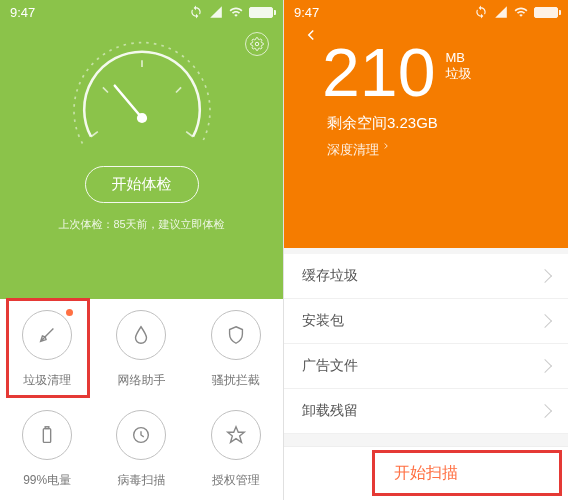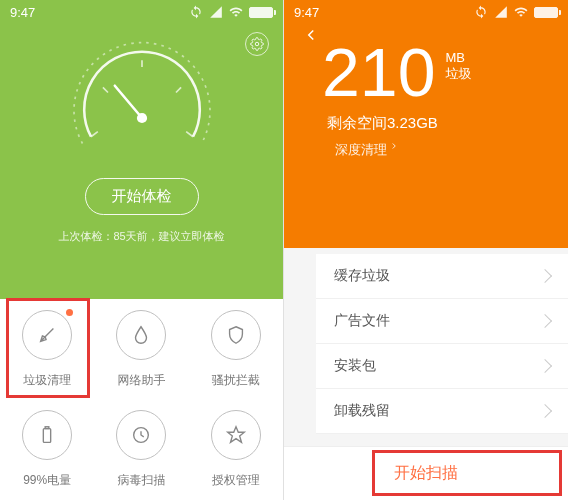--- a/index.html
+++ b/index.html
@@ -12,45 +12,45 @@
   .status-icons svg { width: 14px; height: 14px; fill: #fff; }
   .battery { width: 24px; height: 11px; border: 1.5px solid #fff; border-radius: 2px; position: relative; }
   .battery::after { content:''; position:absolute; right:-4px; top:2px; width:2px; height:5px; background:#fff; border-radius:0 1px 1px 0; }
   .battery.green { background: #fff; }
 
   
   .left .hero { background: #8bc34a; height: 275px; position: relative; display: flex; flex-direction: column; align-items: center; }
   .left .status-bar { background: #8bc34a; }
   .settings-btn { position: absolute; right: 14px; top: 8px; width: 24px; height: 24px; border:1.5px solid rgba(255,255,255,0.7); border-radius:50%; display:flex; align-items:center; justify-content:center; }
   .gauge { margin-top: 12px; width: 170px; height: 130px; }
-  .check-btn { margin-top: 12px; border:1.5px solid rgba(255,255,255,0.9); color:#fff; padding:8px 26px; border-radius:20px; font-size:15px; background:transparent; }
+  .check-btn { margin-top: 0; border:1.5px solid rgba(255,255,255,0.9); color:#fff; padding:8px 26px; border-radius:20px; font-size:15px; background:transparent; }
   .last-check { color: rgba(255,255,255,0.85); font-size: 11px; margin-top: 14px; }
 
   .grid { flex:1; display:grid; grid-template-columns:repeat(3,1fr); grid-template-rows:repeat(2,1fr); background:#fff; }
   .grid-item { display:flex; flex-direction:column; align-items:center; justify-content:center; gap:12px; position:relative; }
   .icon-circle { width:50px; height:50px; border:1.5px solid #c0c0c0; border-radius:50%; display:flex; align-items:center; justify-content:center; position:relative; }
   .icon-circle svg { width:22px; height:22px; stroke:#888; fill:none; stroke-width:1.5; }
   .grid-label { font-size:12px; color:#777; }
   .dot-badge { position:absolute; top:-2px; right:-2px; width:7px; height:7px; background:#ff7043; border-radius:50%; }
   .highlight-box { position:absolute; border:3px solid #e53935; pointer-events:none; }
   .left .highlight-box { left:6px; top:298px; width:84px; height:100px; }
 
   
   .right .hero { background: #f57c00; height: 248px; display:flex; flex-direction:column; padding:0 18px; }
   .right .status-bar { background: #f57c00; position:absolute; top:0; left:0; right:0; }
   .back-row { margin-top: 26px; display:flex; align-items:center; color:#fff; }
   .back-row svg { width:18px; height:18px; stroke:#fff; fill:none; stroke-width:2; }
   .big-number { color:#fff; display:flex; align-items:flex-start; margin-left: 20px; margin-top:-6px; }
   .big-number .num { font-size:68px; font-weight:300; line-height:1; }
   .big-number .unit-stack { display:flex; flex-direction:column; margin-left:10px; margin-top:12px; font-size:13px; }
   .free-space { color:#fff; margin-left:25px; margin-top:8px; font-size:15px; }
-  .deep-clean { color:rgba(255,255,255,0.9); margin-left:33px; margin-top:8px; font-size:13px; display:flex; align-items:flex-start; gap:2px; }
+  .deep-clean { color:rgba(255,255,255,0.9); margin-left:25px; margin-top:8px; font-size:13px; display:flex; align-items:flex-start; gap:2px; }
 
   .list { background:#f5f5f5; flex:1; display:flex; flex-direction:column; }
-  .list-item { background:#fff; height:45px; display:flex; align-items:center; justify-content:space-between; padding:0 18px; font-size:14px; color:#555; border-bottom:1px solid #f0f0f0;margin-left:32px; }
+  .list-item { background:#fff; height:45px; display:flex; align-items:center; justify-content:space-between; padding:0 18px; font-size:14px; color:#555; border-bottom:1px solid #f0f0f0; }
   .list-item:first-child { margin-top:6px; }
   .chev-r { width:10px; height:10px; border-top:1.5px solid #ccc; border-right:1.5px solid #ccc; transform:rotate(45deg); }
 
   .scan-bar { height:54px; display:flex; align-items:center; justify-content:center; background:#fff; position:relative; border-top:1px solid #eee; }
   .scan-btn { color:#ff7043; font-size:16px; background:transparent; border:none; }
   .right .highlight-box { right:6px; bottom:4px; width:190px; height:46px; }
 </style>
 </head>
 <body>
 
@@ -188,25 +188,25 @@
         </svg>
     </div>
   </div>
 
   <div class="list">
     <div class="list-item">
       <span>缓存垃圾</span>
       <span class="chev-r"></span>
     </div>
     <div class="list-item">
+      <span>安装包</span>
+      <span class="chev-r"></span>
+    </div>
+    <div class="list-item">
       <span>广告文件</span>
-      <span class="chev-r"></span>
-    </div>
-    <div class="list-item">
-      <span>安装包</span>
       <span class="chev-r"></span>
     </div>
     <div class="list-item">
       <span>卸载残留</span>
       <span class="chev-r"></span>
     </div>
     <div style="flex:1"></div>
     <div class="scan-bar">
       <button class="scan-btn">开始扫描</button>
     </div>

